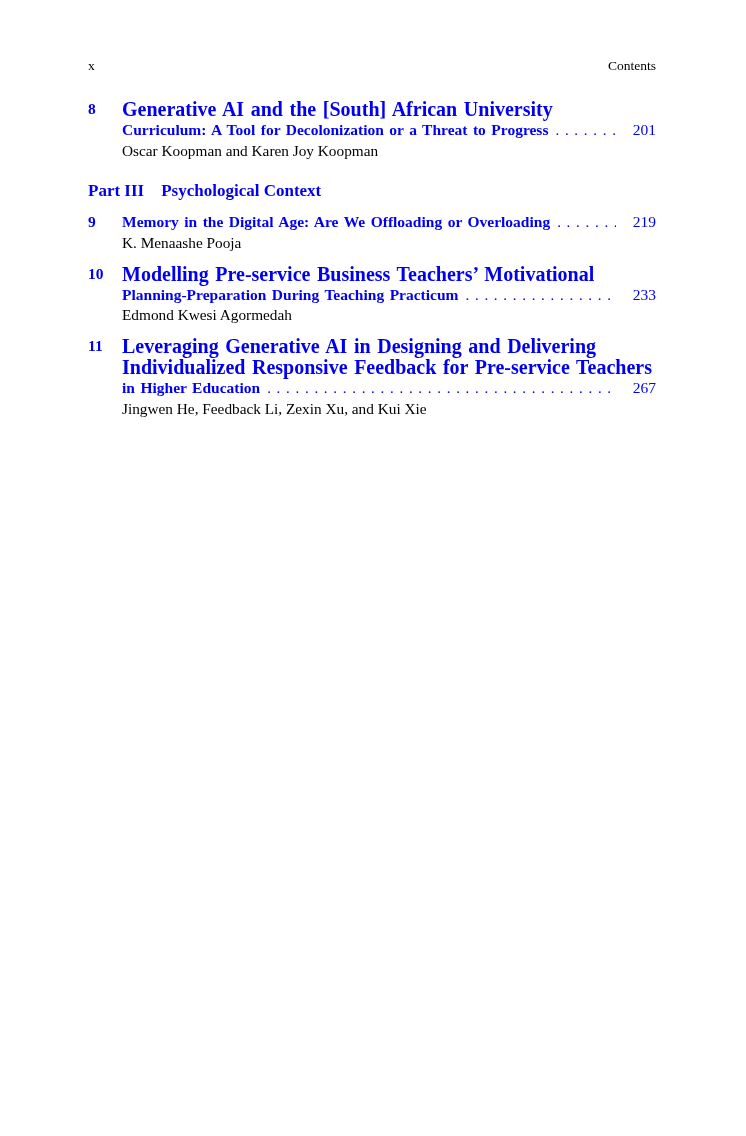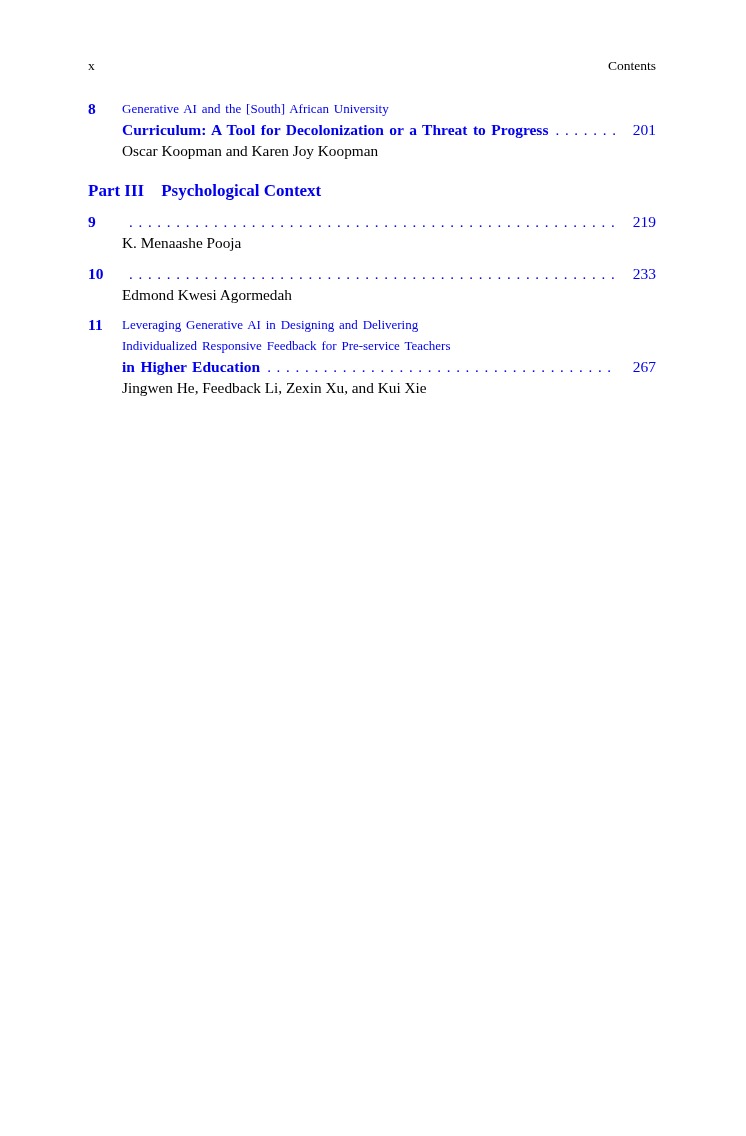--- a/index.html
+++ b/index.html
@@ -32,23 +32,23 @@
   .entry .num {
     flex: 0 0 34px;
     font-weight: bold;
     color: var(--link-blue);
     font-size: 15.5px;
     line-height: 20.8px;
     cursor: pointer;
   }
   .entry .body { flex: 1 1 auto; min-width: 0; }
   .tline {
-    font-weight: normal;
+    font-weight: bold;
     color: var(--link-blue);
-    font-size: 13px;
+    font-size: 20px;
     line-height: 20.8px;
     word-spacing: 1.6px;
     cursor: pointer;
   }
   .tline-last {
     display: flex;
     align-items: flex-end;
     font-weight: bold;
     color: var(--link-blue);
     font-size: 15.5px;
@@ -122,31 +122,34 @@
 
     <div class="part-heading">
       <span class="part-label">Part III</span>
       <span class="part-title">Psychological Context</span>
     </div>
 
     <section class="entry">
       <span class="num">9</span>
       <div class="body">
         <div class="tline-last">
+          <span class="ttext">Memory in the Digital Age: Are We Offloading or Overloading</span>
           <span class="leader"></span>
           <span class="pg">219</span>
         </div>
         <div class="authors">K. Menaashe Pooja</div>
       </div>
     </section>
 
     <section class="entry">
       <span class="num">10</span>
       <div class="body">
+        <div class="tline">Modelling Pre-service Business Teachers’ Motivational</div>
         <div class="tline-last">
+          <span class="ttext">Planning-Preparation During Teaching Practicum</span>
           <span class="leader"></span>
           <span class="pg">233</span>
         </div>
         <div class="authors">Edmond Kwesi Agormedah</div>
       </div>
     </section>
 
     <section class="entry">
       <span class="num">11</span>
       <div class="body">

